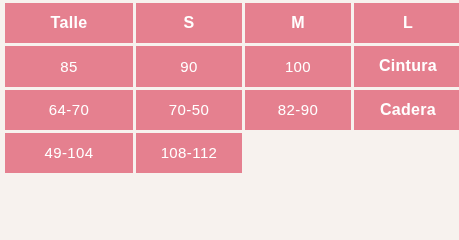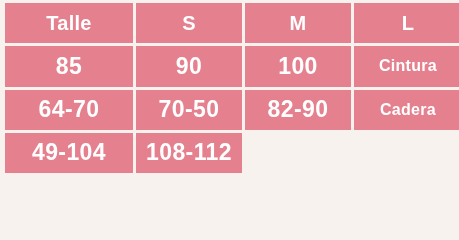--- a/index.html
+++ b/index.html
@@ -31,31 +31,31 @@
     display: flex;
     align-items: center;
     justify-content: center;
     color: #ffffff;
     box-sizing: border-box;
     overflow: hidden;
     white-space: nowrap;
   }
   .cell.head {
     font-weight: bold;
-    font-size: 20px;
+    font-size: 16px;
     letter-spacing: 0.3px;
   }
   .cell.rowlabel {
     font-weight: bold;
     font-size: 16px;
     letter-spacing: 0.3px;
   }
   .cell.value {
-    font-weight: 700;
-    font-size: 23px;
+    font-weight: 400;
+    font-size: 15px;
     letter-spacing: 0.4px;
   }
 </style>
 </head>
 <body>
 
 <div id="size-table">
 
   <div class="cell head">Talle</div>
   <div class="cell head">S</div>

